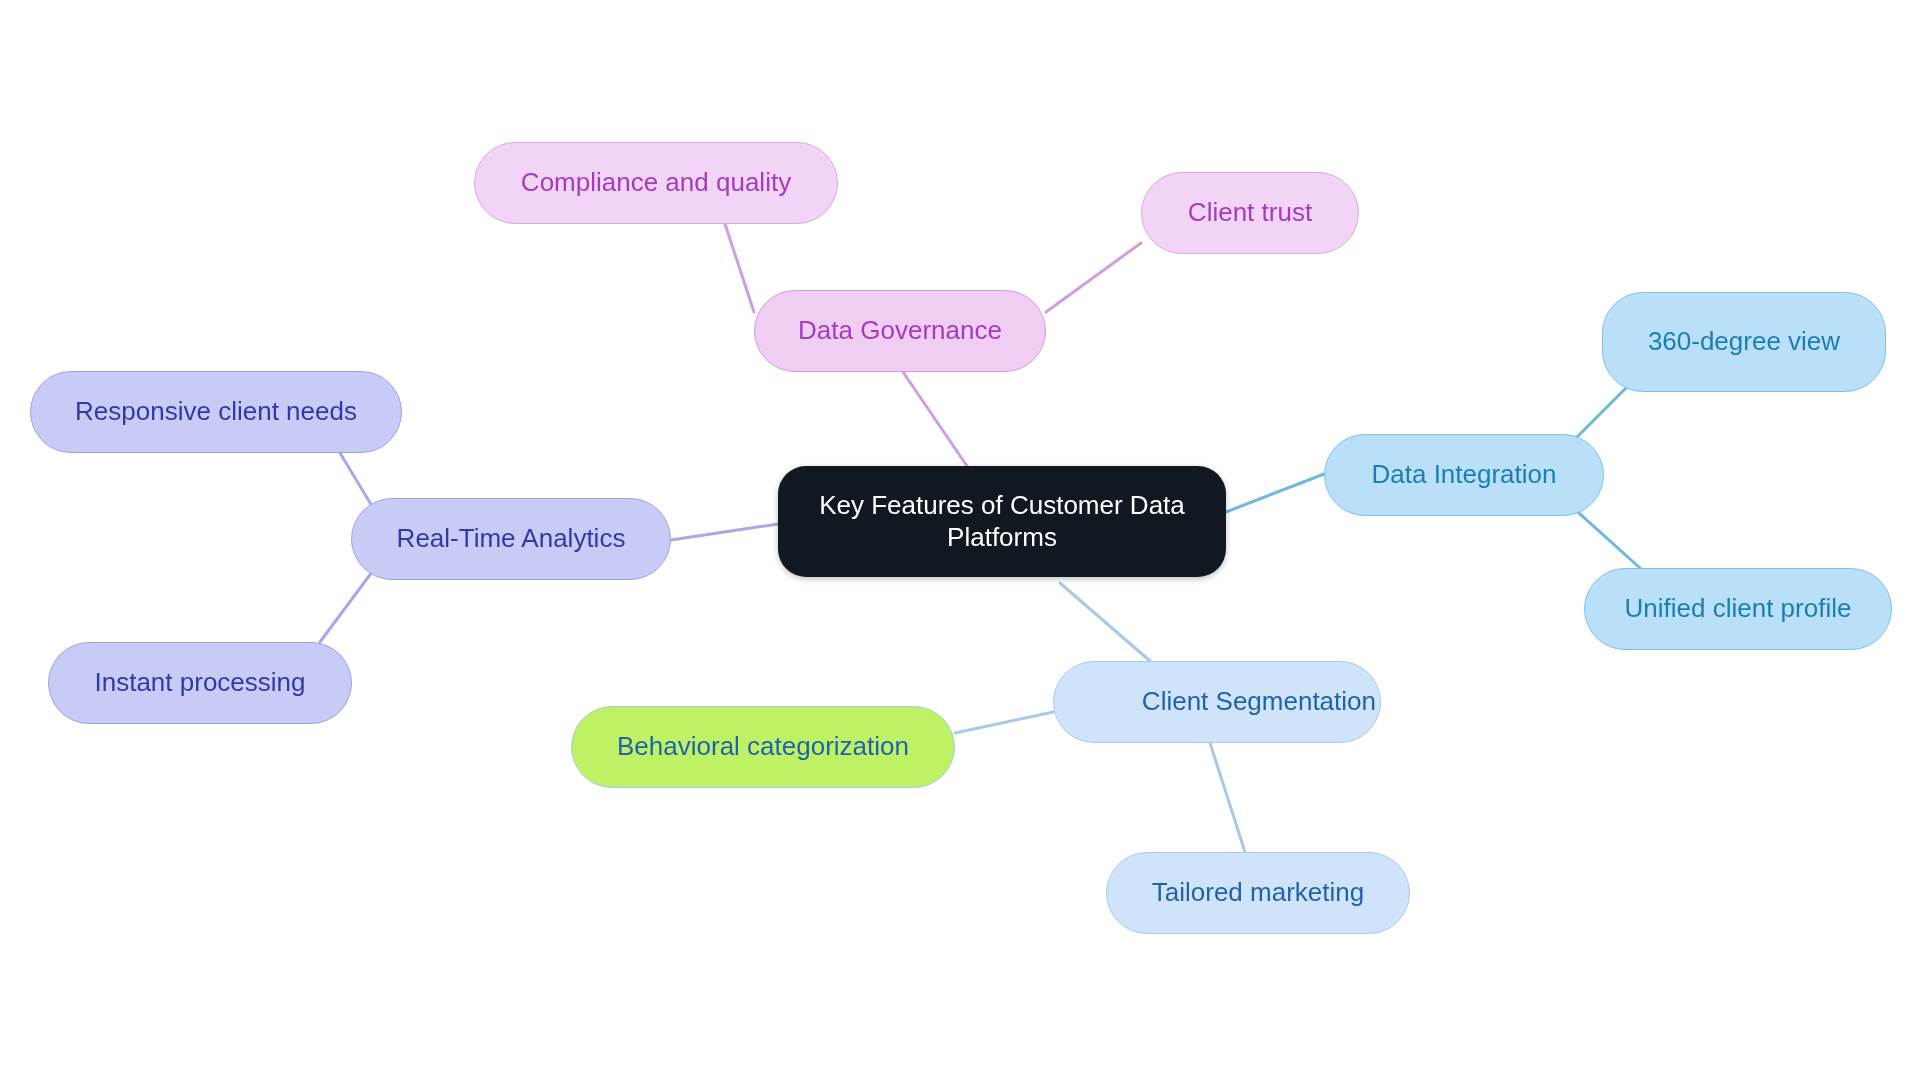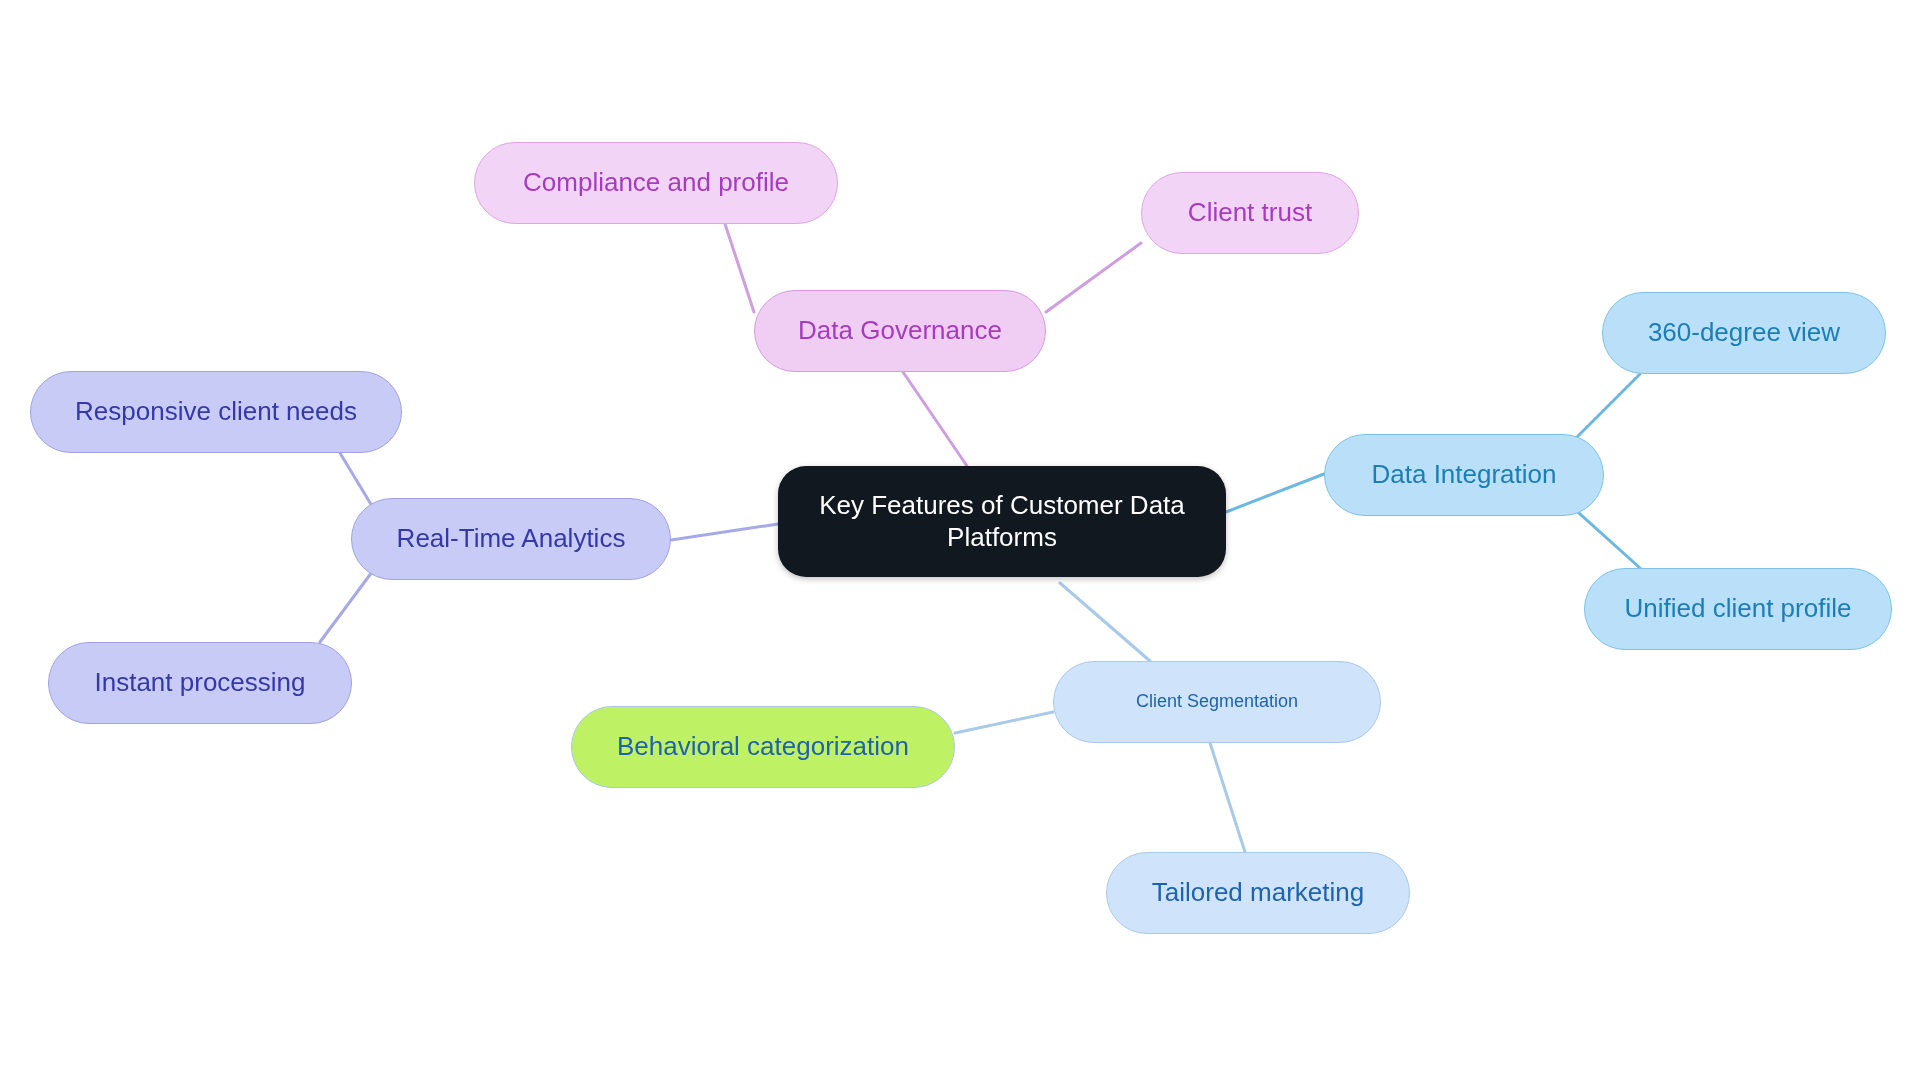--- a/index.html
+++ b/index.html
@@ -70,44 +70,44 @@
     </svg>
   <div id="node-layer">
       <div class="node root" style="left: 778px; top: 466px; width: 448px; height: 111px; background: rgb(17, 24, 32); border-color: rgb(17, 24, 32); border-radius: 28px; color: rgb(255, 255, 255); font-size: 26px;">
         <span class="node-label">Key Features of Customer Data
 Platforms</span>
       </div>
       <div class="node" style="left: 754px; top: 290px; width: 292px; height: 82px; background: rgb(240, 205, 243); border-color: rgb(215, 154, 224); border-radius: 41px; color: rgb(166, 59, 192); font-size: 26px;">
         <span class="node-label">Data Governance</span>
       </div>
       <div class="node" style="left: 474px; top: 142px; width: 364px; height: 82px; background: rgb(242, 212, 246); border-color: rgb(220, 167, 228); border-radius: 41px; color: rgb(166, 59, 192); font-size: 26px;">
-        <span class="node-label">Compliance and profile</span>
+        <span class="node-label">Compliance and quality</span>
       </div>
       <div class="node" style="left: 1141px; top: 172px; width: 218px; height: 82px; background: rgb(242, 212, 246); border-color: rgb(220, 167, 228); border-radius: 41px; color: rgb(166, 59, 192); font-size: 26px;">
         <span class="node-label">Client trust</span>
       </div>
       <div class="node" style="left: 351px; top: 498px; width: 320px; height: 82px; background: rgb(200, 203, 245); border-color: rgb(158, 162, 226); border-radius: 41px; color: rgb(53, 56, 168); font-size: 26px; text-align: center;">
         <span class="node-label">Real-Time Analytics</span>
       </div>
       <div class="node" style="left: 30px; top: 371px; width: 372px; height: 82px; background: rgb(200, 203, 245); border-color: rgb(158, 162, 226); border-radius: 41px; color: rgb(53, 56, 168); font-size: 26px;">
         <span class="node-label">Responsive client needs</span>
       </div>
       <div class="node" style="left: 48px; top: 642px; width: 304px; height: 82px; background: rgb(200, 203, 245); border-color: rgb(158, 162, 226); border-radius: 41px; color: rgb(53, 56, 168); font-size: 26px;">
         <span class="node-label">Instant processing</span>
       </div>
       <div class="node" style="left: 1324px; top: 434px; width: 280px; height: 82px; background: rgb(185, 224, 248); border-color: rgb(124, 194, 232); border-radius: 41px; color: rgb(27, 126, 181); font-size: 26px;">
         <span class="node-label">Data Integration</span>
       </div>
-      <div class="node" style="left: 1602px; top: 292px; width: 284px; height: 82px; background: rgb(185, 224, 248); border-color: rgb(124, 194, 232); border-radius: 41px; color: rgb(27, 126, 181); font-size: 26px;">
+      <div class="node" style="left: 1602px; top: 292px; width: 284px; height: 100px; background: rgb(185, 224, 248); border-color: rgb(124, 194, 232); border-radius: 41px; color: rgb(27, 126, 181); font-size: 26px;">
         <span class="node-label">360-degree view</span>
       </div>
       <div class="node" style="left: 1584px; top: 568px; width: 308px; height: 82px; background: rgb(185, 224, 248); border-color: rgb(124, 194, 232); border-radius: 41px; color: rgb(27, 126, 181); font-size: 26px;">
         <span class="node-label">Unified client profile</span>
       </div>
-      <div class="node" style="left: 1053px; top: 661px; width: 328px; height: 82px; background: rgb(207, 228, 250); border-color: rgb(168, 201, 232); border-radius: 41px; color: rgb(31, 99, 173); font-size: 18px;">
+      <div class="node" style="left: 1053px; top: 661px; width: 328px; height: 82px; background: rgb(207, 228, 250); border-color: rgb(168, 201, 232); border-radius: 41px; color: rgb(31, 99, 173); font-size: 26px; justify-content: flex-end;">
         <span class="node-label">Client Segmentation</span>
       </div>
       <div class="node" style="left: 571px; top: 706px; width: 384px; height: 82px; background: #bef264; border-color: rgb(168, 201, 232); border-radius: 41px; color: rgb(31, 99, 173); font-size: 26px;">
         <span class="node-label">Behavioral categorization</span>
       </div>
       <div class="node" style="left: 1106px; top: 852px; width: 304px; height: 82px; background: rgb(207, 228, 250); border-color: rgb(168, 201, 232); border-radius: 41px; color: rgb(31, 99, 173); font-size: 26px;">
         <span class="node-label">Tailored marketing</span>
       </div>
     </div>
 </div>

